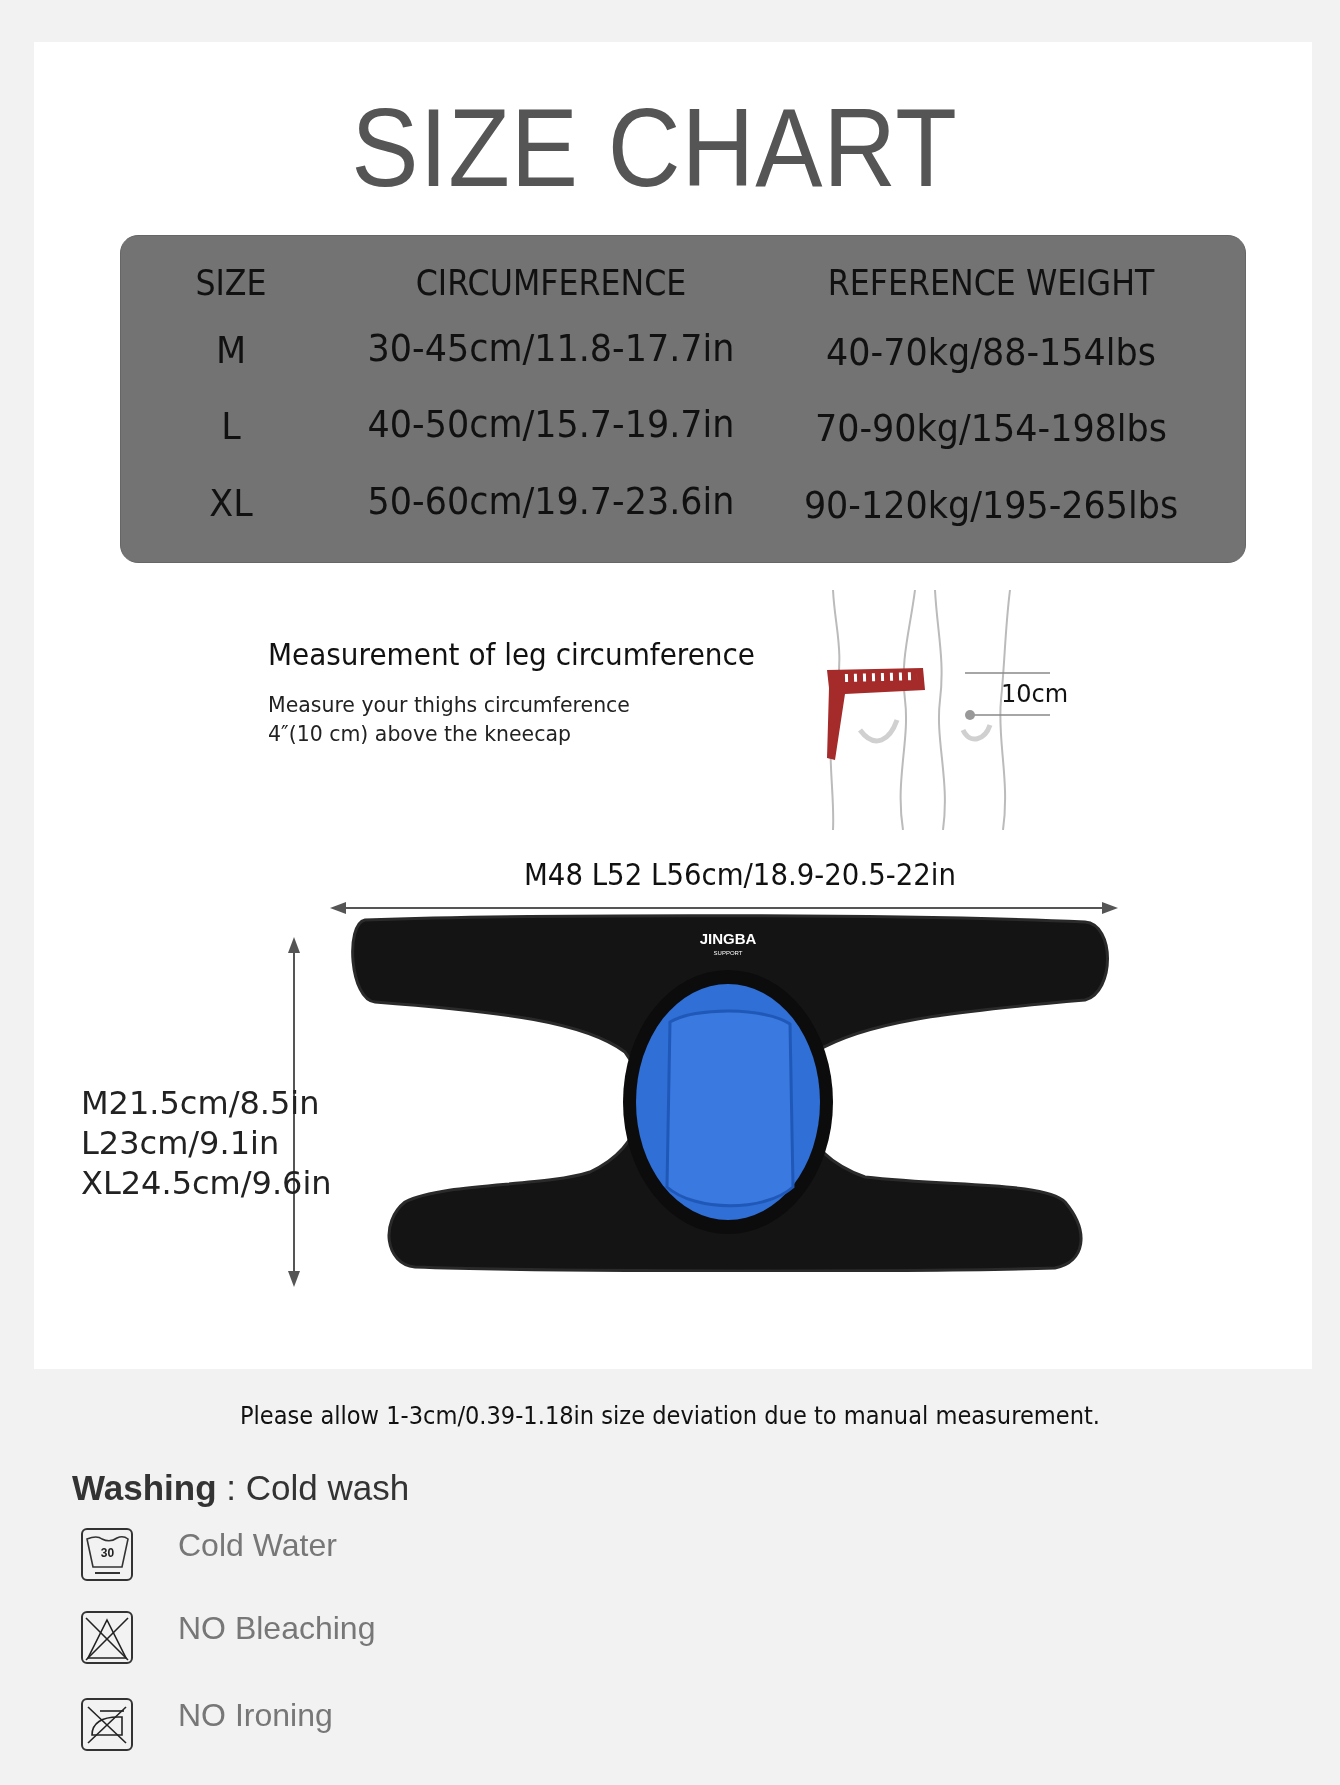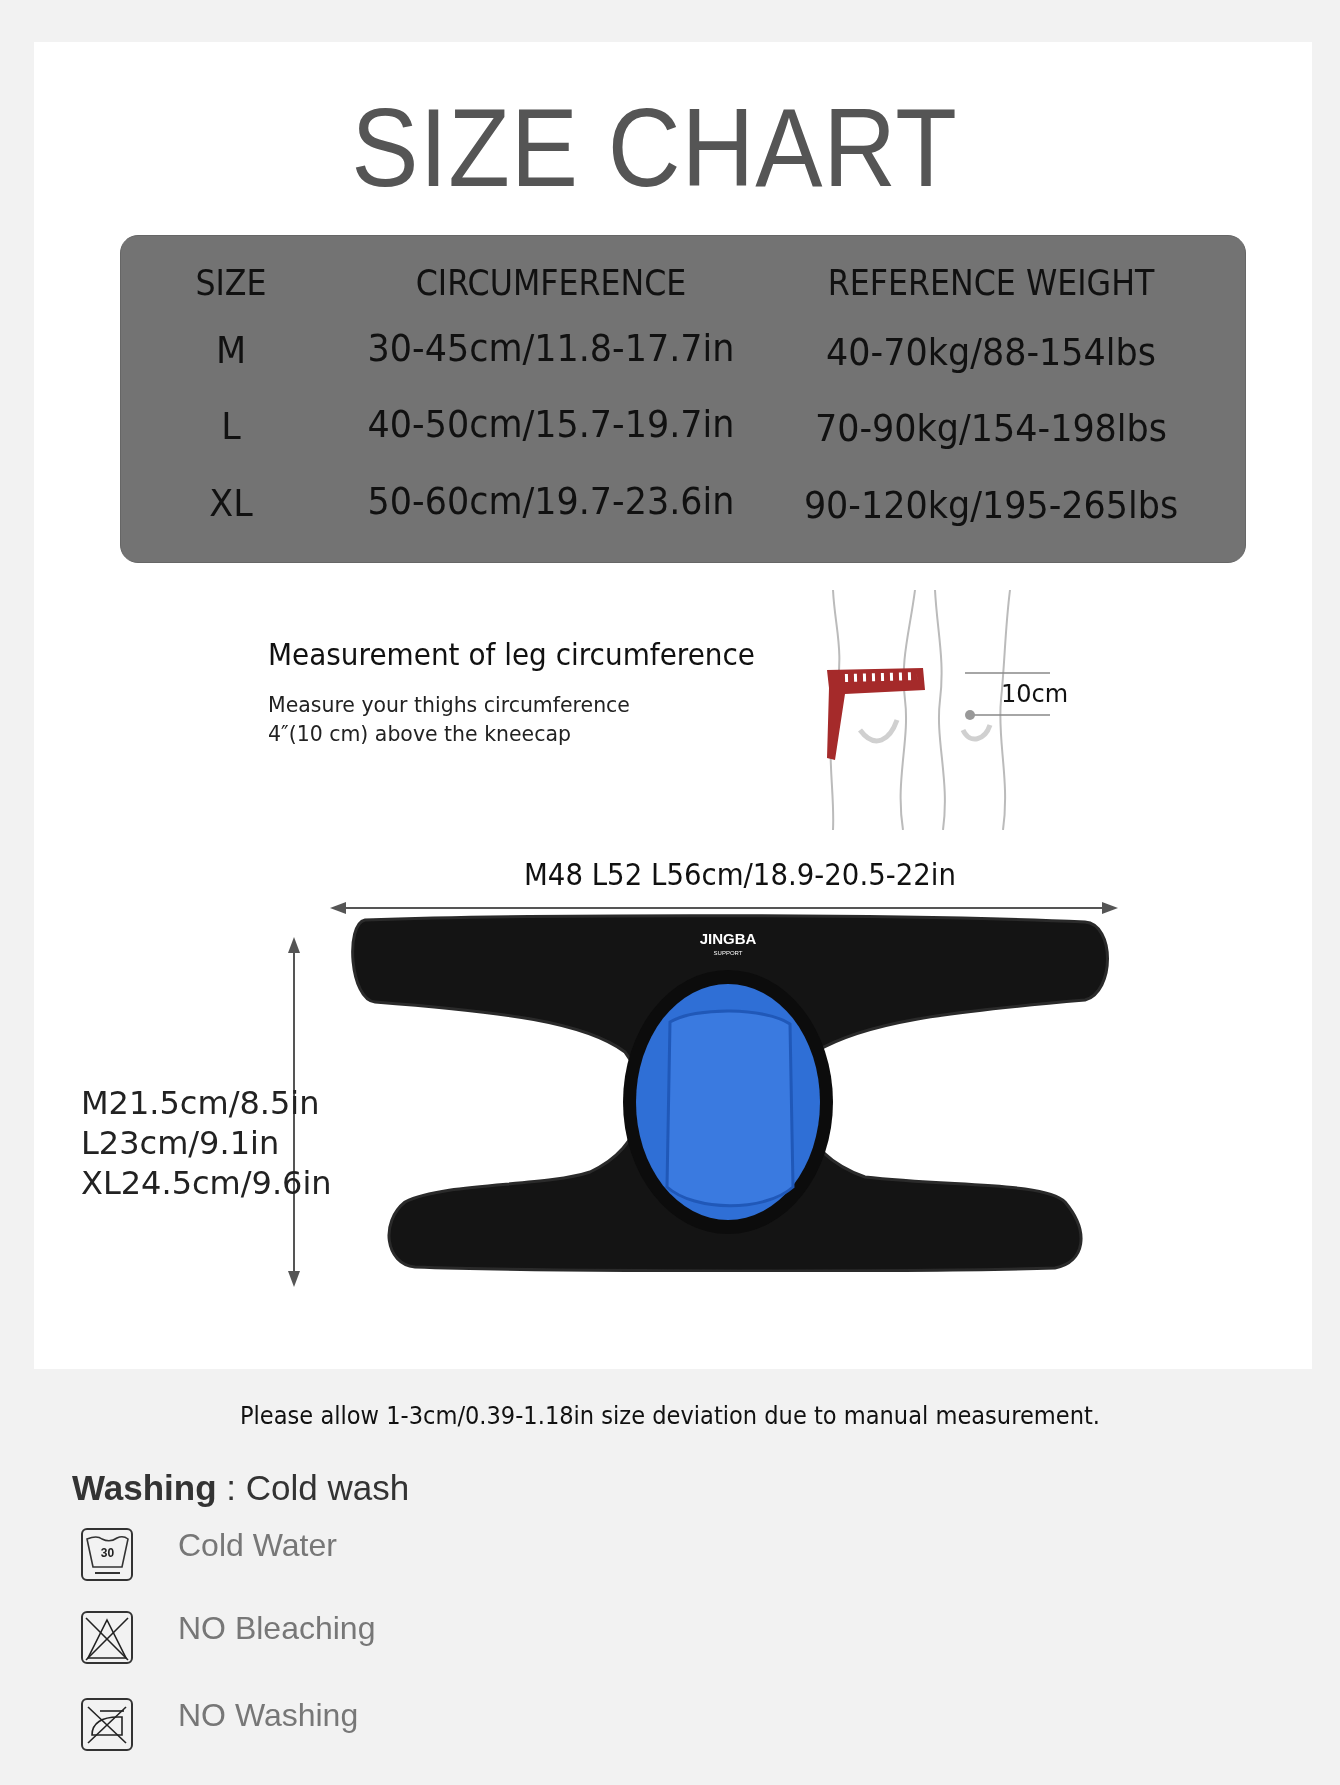--- a/index.html
+++ b/index.html
@@ -158,14 +158,14 @@
 </div>
 
 <div class="care-row" style="top:1697px">
   <svg class="care-icon" viewBox="0 0 56 56">
     <rect x="2" y="2" width="50" height="51" rx="5" fill="#f2f2f2" stroke="#333" stroke-width="2"></rect>
     <path d="M12 38 C12 26 22 20 38 20 L42 20 L42 38 Z" fill="none" stroke="#222" stroke-width="1.6"></path>
     <path d="M20 14 L44 14" stroke="#222" stroke-width="1.6"></path>
     <line x1="8" y1="10" x2="46" y2="46" stroke="#222" stroke-width="1.6"></line>
     <line x1="46" y1="10" x2="8" y2="46" stroke="#222" stroke-width="1.6"></line>
   </svg>
-  <span class="care-label">NO Washing</span>
+  <span class="care-label">NO Ironing</span>
 </div>
 
 </body></html>

